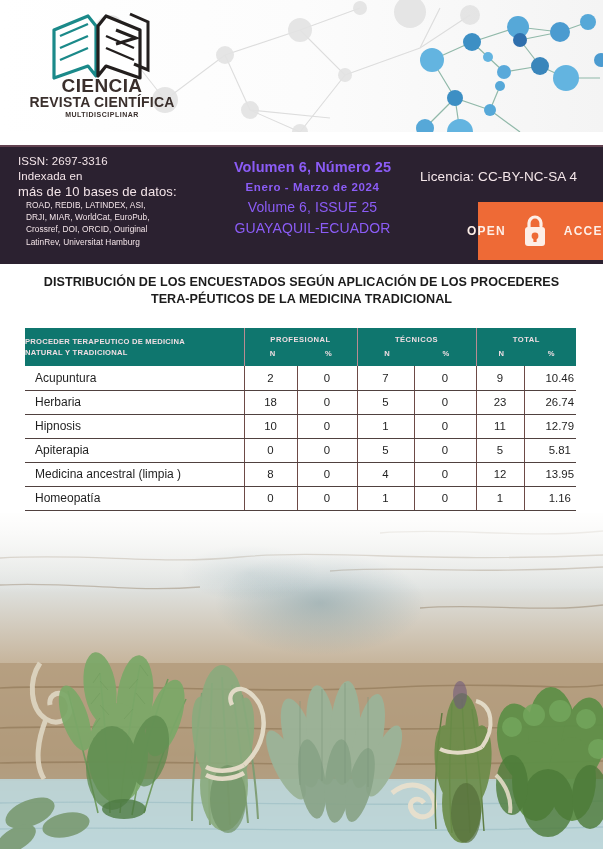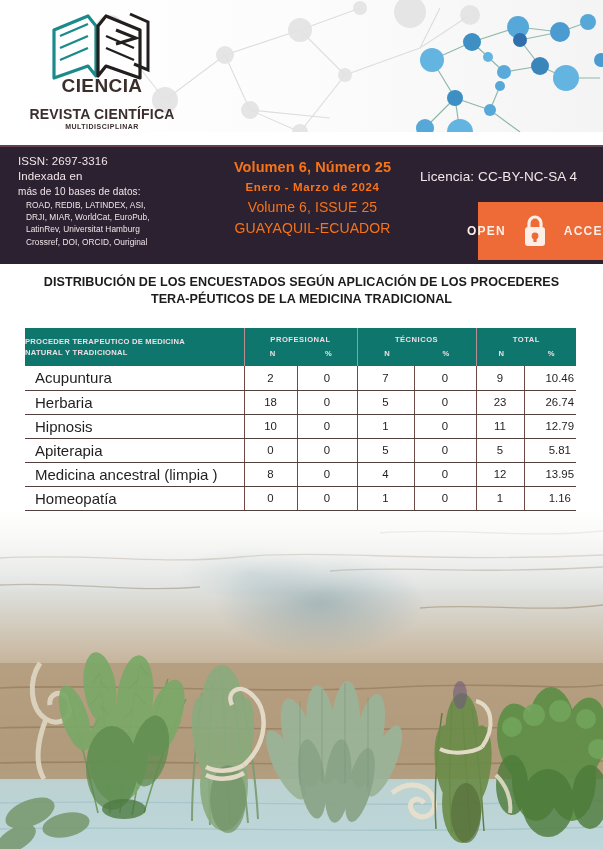--- a/index.html
+++ b/index.html
@@ -18,35 +18,35 @@
   .header-net{position:absolute;left:0;top:0;width:603px;height:145px;}
 
   .logo{position:absolute;left:22px;top:8px;width:160px;height:132px;}
   .logo-book{position:absolute;left:28px;top:2px;width:110px;height:72px;}
   .logo-txt{position:absolute;left:0;top:68px;width:160px;text-align:center;}
   .logo-l1{font-family:"Liberation Sans", sans-serif;font-weight:700;font-size:19px;
            letter-spacing:.4px;color:#3a2f2c;line-height:19px;}
   .logo-l2{font-family:"Liberation Sans", sans-serif;font-weight:700;font-size:25px;
            letter-spacing:.2px;color:#3a2f2c;line-height:25px;margin-top:-2px;}
   .logo-l3{font-family:"Liberation Sans", sans-serif;font-weight:700;font-size:14px;
-           letter-spacing:.2px;color:#3a2f2c;line-height:15px;margin-top:12px;}
+           letter-spacing:.2px;color:#3a2f2c;line-height:15px;margin-top:0px;}
   .logo-l4{font-family:"Liberation Sans", sans-serif;font-weight:700;font-size:7px;
            letter-spacing:.5px;color:#3a2f2c;line-height:9px;}
 
   
   .band{position:absolute;left:0;top:145px;width:603px;height:119px;background:#2b2130;}
   .band::before{content:"";position:absolute;left:0;top:0;width:603px;height:2px;
                 background:#8f5f6b;opacity:.55;}
   .band-left{position:absolute;left:18px;top:8px;width:185px;color:#f3e4e8;}
   .bl-1{font-size:11.5px;line-height:16px;letter-spacing:.1px;}
   .bl-2{font-size:11.5px;line-height:15px;letter-spacing:.1px;}
-  .bl-3{font-size:10px;line-height:15px;letter-spacing:.1px;}
+  .bl-3{font-size:13px;line-height:15px;letter-spacing:.1px;}
   .bl-small{font-size:8.3px;line-height:11.2px;letter-spacing:.05px;margin-top:1px;padding-left:8px;}
 
-  .band-center{position:absolute;left:200px;top:12px;width:225px;color:#f97316;text-align:center;}
+  .band-center{position:absolute;left:200px;top:12px;width:225px;color:#8b5cf6;text-align:center;}
   .bc-1{font-size:14.5px;font-weight:700;line-height:20px;letter-spacing:.1px;}
   .bc-2{font-size:11.5px;font-weight:700;line-height:20px;letter-spacing:.6px;}
   .bc-3{font-size:14px;line-height:21px;letter-spacing:.1px;}
   .bc-4{font-size:14px;line-height:20px;letter-spacing:.1px;}
 
   .band-right{position:absolute;left:420px;top:14px;width:175px;color:#f5e7ea;}
   .br-1{font-size:13.5px;line-height:18px;letter-spacing:.1px;white-space:nowrap;margin-top:9px;}
 
   .oa{position:absolute;left:478px;top:202px;width:132px;height:58px;background:#ee6a36;
       display:flex;align-items:center;justify-content:center;gap:16px;}
@@ -67,21 +67,21 @@
   .thead-cell:last-child{border-right:none;}
   .th-name{padding-left:10px;line-height:11px;text-align:left;}
   .th-grp{text-align:center;line-height:12px;}
   .th-grp .g-t{display:block;font-size:7.6px;letter-spacing:.5px;padding-bottom:2px;}
   .th-grp .g-sub{display:flex;}
   .th-grp .g-sub span{flex:1;text-align:center;font-size:7.6px;}
 
   .tbl tbody tr{height:24px;}
   .tbl tbody td{font-size:11.4px;color:#1f1f1f;border-bottom:1.4px solid #50413f;
                 border-right:1px solid #6d4a46;text-align:center;background:#fff;}
-  .tbl tbody td.c-name{text-align:left;padding-left:10px;font-size:15px;}
+  .tbl tbody td.c-name{text-align:left;padding-left:10px;font-size:12px;}
   .tbl tbody td:last-child{border-right:none;padding-left:19px;}
   .tbl tbody tr:first-child td{border-top:none;}
 
   
   .photo{position:absolute;left:0;top:513px;width:603px;height:336px;overflow:hidden;}
   .photo-svg{position:absolute;left:0;top:0;width:603px;height:336px;}
 </style>
 </head>
 <body>
 
@@ -172,22 +172,22 @@
     </div>
   </div>
 
   <div class="band">
     <div class="band-left">
       <div class="bl-1">ISSN: 2697-3316</div>
       <div class="bl-2">Indexada en</div>
       <div class="bl-3">más de 10 bases de datos:</div>
       <div class="bl-small">ROAD, REDIB, LATINDEX, ASI,</div>
       <div class="bl-small">DRJI, MIAR, WorldCat, EuroPub,</div>
+      <div class="bl-small">Crossref, DOI, ORCID, Ouriginal</div>
       <div class="bl-small">LatinRev, Universitat Hamburg</div>
-      <div class="bl-small">Crossref, DOI, ORCID, Ouriginal</div>
     </div>
 
     <div class="band-center">
       <div class="bc-1">Volumen 6, Número 25</div>
       <div class="bc-2">Enero - Marzo de 2024</div>
       <div class="bc-3">Volume 6, ISSUE 25</div>
       <div class="bc-4">GUAYAQUIL-ECUADOR</div>
     </div>
 
     <div class="band-right">

